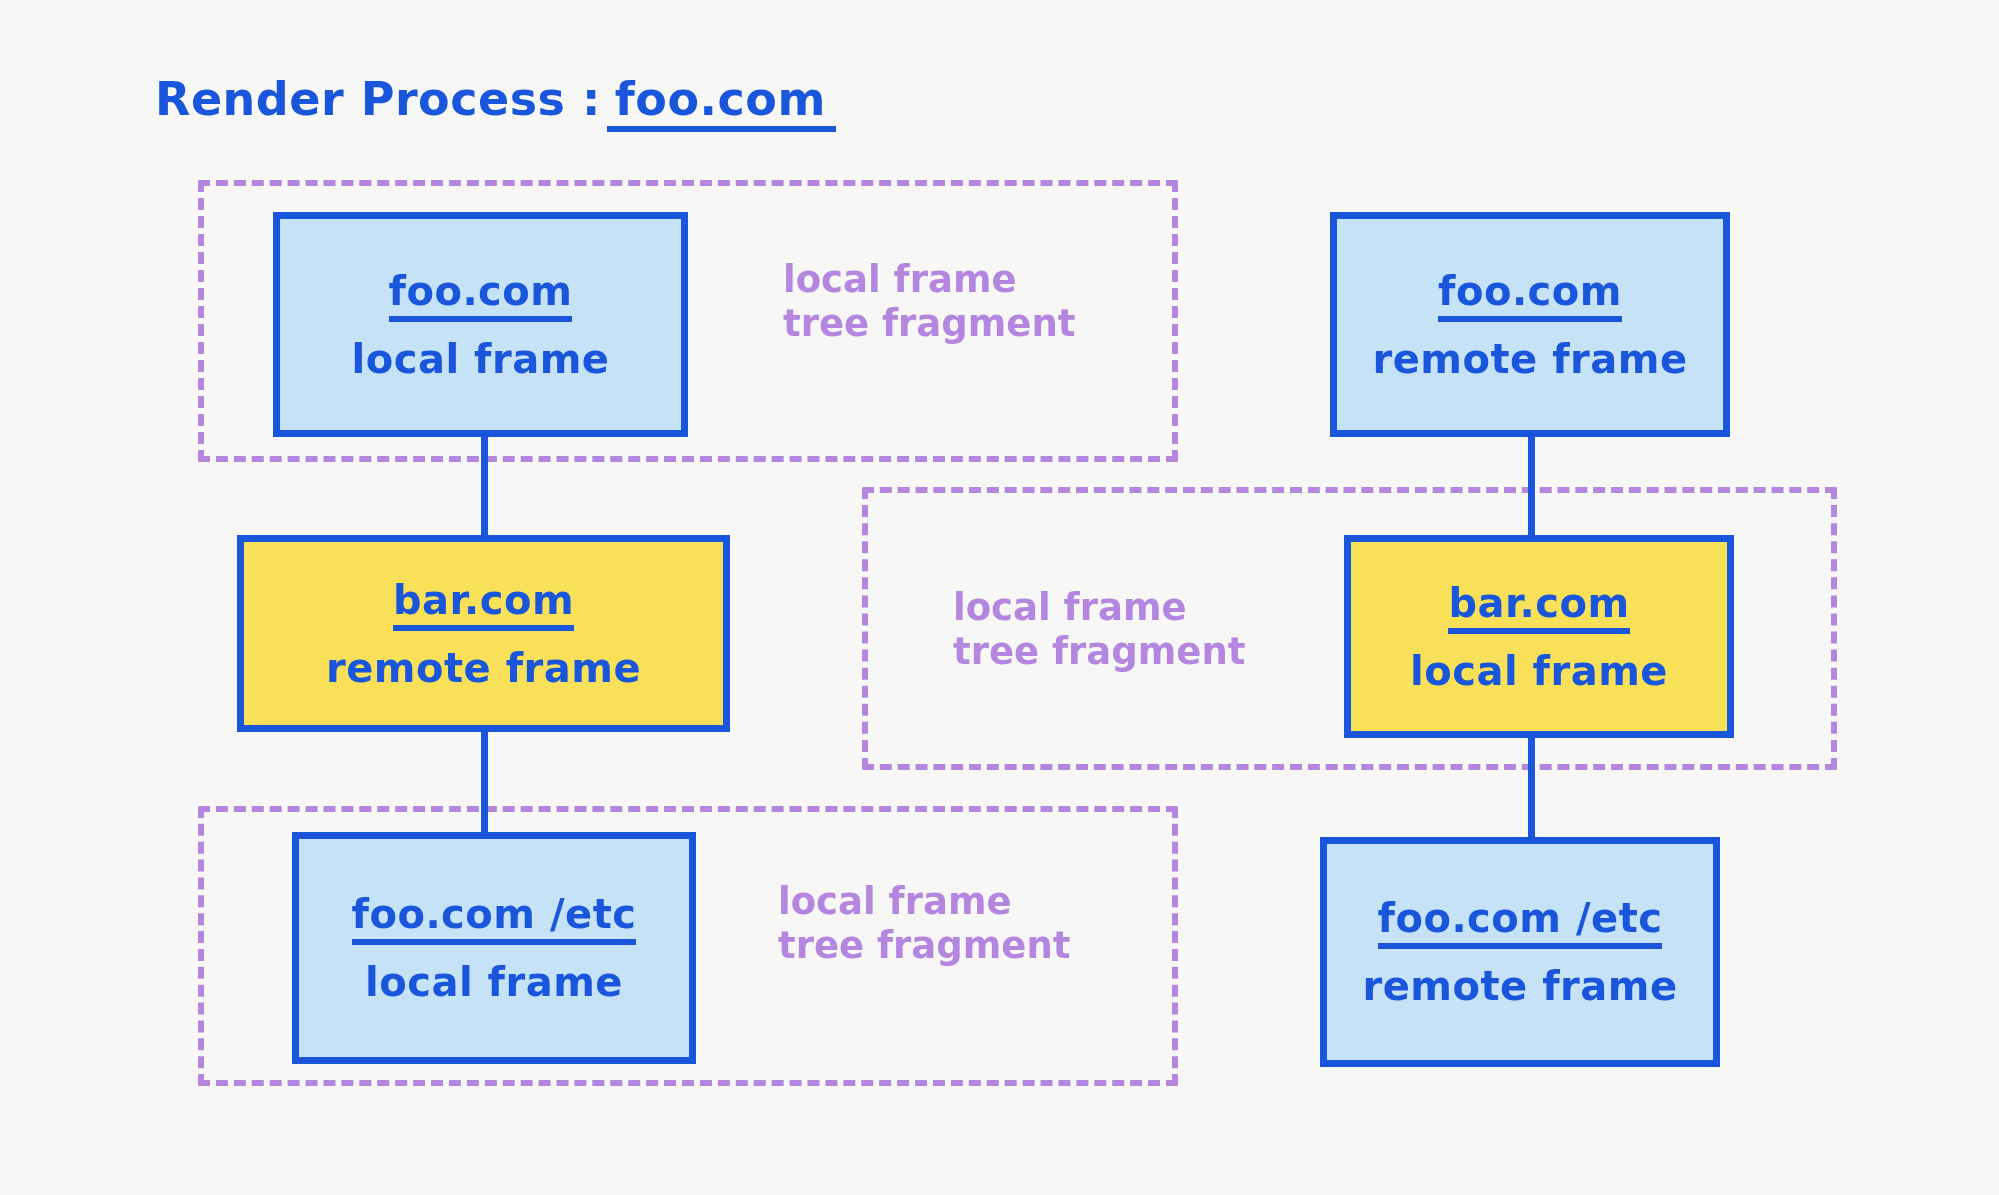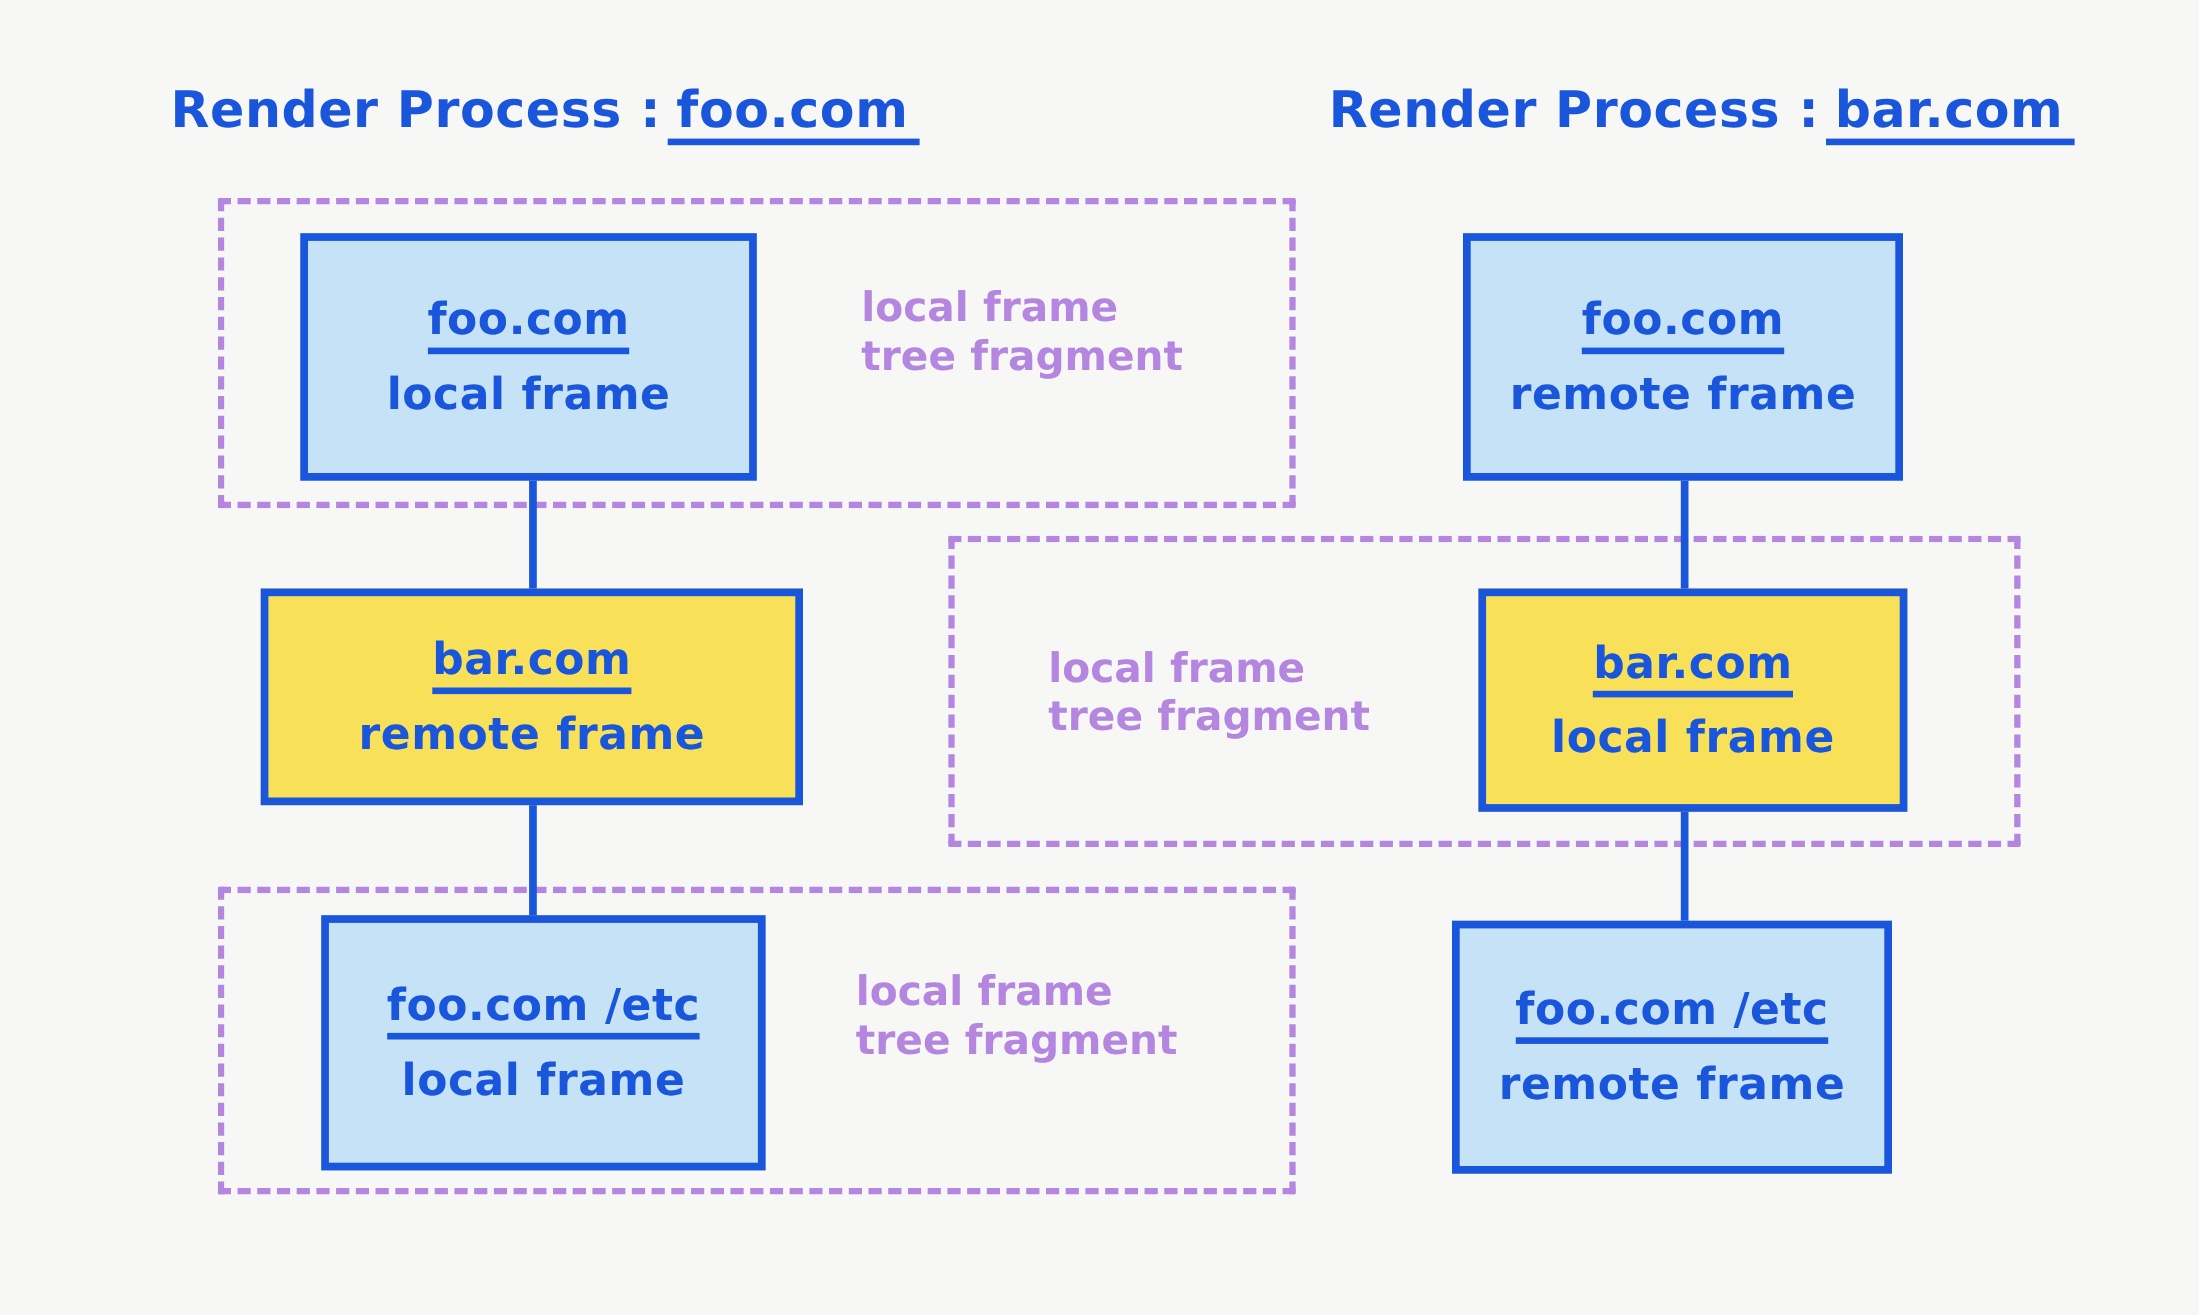--- a/index.html
+++ b/index.html
@@ -151,23 +151,20 @@
 tree fragment</div>
 
   <div class="fragment-label" style="left:778px; top:880px;">local frame
 tree fragment</div>
 
   <div class="fragment" style="left:862px; top:487px; width:975px; height:283px;"></div>
 
   <div class="fragment-label" style="left:953px; top:586px;">local frame
 tree fragment</div>
 
-  <div class="proc-title hl-yellow" style="left:1208px; top:70px;">
-    <span class="tl-prefix">Render Process :</span><span class="tl-host">bar.com</span>
-  </div>
 
   <div class="connector" style="left:1528px; top:430px; height:113px;"></div>
 
   <div class="connector" style="left:1528px; top:733px; height:110px;"></div>
 
   <div class="frame-box blue" style="left:1330px; top:212px; width:400px; height:225px;">
     <div class="frame-host">foo.com</div>
     <div class="frame-kind">remote frame</div>
   </div>
 

